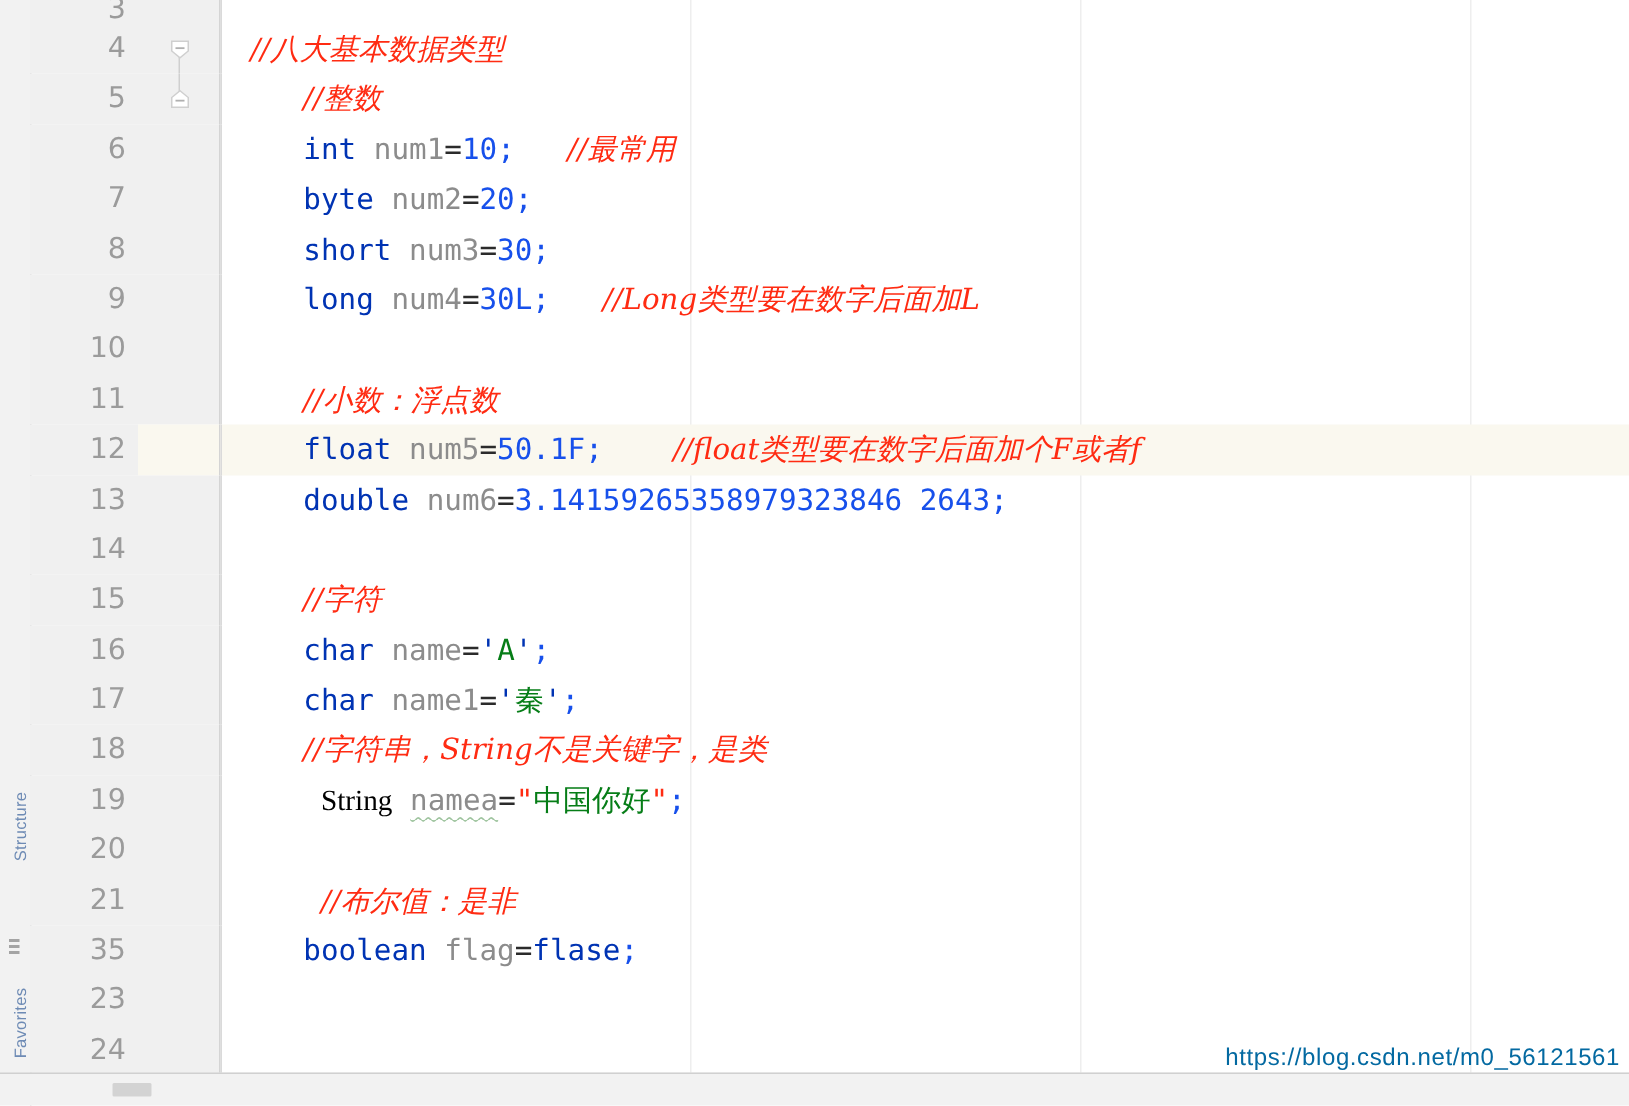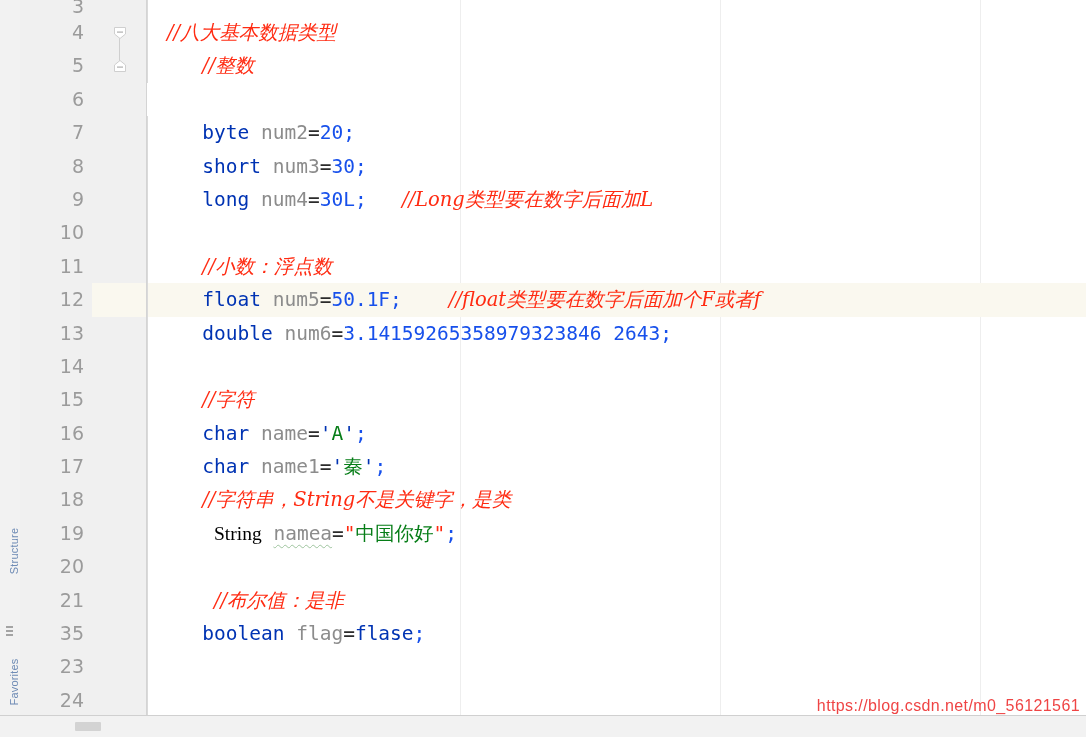--- a/index.html
+++ b/index.html
@@ -93,21 +93,21 @@
     text-decoration-thickness:1px;
   }
 
   
   .guide{position:absolute;top:0;height:716px;width:1px;background:#eeeeee;}
 
   
   .watermark{
     position:absolute;right:6px;bottom:22px;
     font-family:"Liberation Sans",sans-serif;font-size:16px;
-    color:#ef4444;letter-spacing:.4px;white-space:nowrap;margin-top:44px;
+    color:#0369a1;letter-spacing:.4px;white-space:nowrap;margin-top:44px;
   }
 
   
   .hscroll{
     position:absolute;left:20px;right:0;bottom:0;height:21px;
     background:#f2f2f2;border-top:1px solid #d0d0d0;
   }
   .hthumb{
     position:absolute;left:55px;top:6px;width:26px;height:9px;
     background:#d3d3d3;border-radius:1px;
@@ -172,20 +172,24 @@
       </div>
       <div class="code">
         <div class="indentline"></div>
         <span class="txt">&nbsp;&nbsp;&nbsp;<span class="cm">//整数</span></span>
       </div>
     </div>
 
     <div class="row">
       <div class="gutternum">6</div>
       <div class="gutterfold"></div>
+      <div class="code">
+        <div class="indentline"></div>
+        <span class="txt">&nbsp;&nbsp;&nbsp;<span class="kw">int</span> <span class="id">num1</span><span class="pl">=</span><span class="num">10</span><span class="num">;</span> &nbsp; <span class="cm">//最常用</span></span>
+      </div>
     </div>
 
     <div class="row">
       <div class="gutternum">7</div>
       <div class="gutterfold"></div>
       <div class="code">
         <div class="indentline"></div>
         <span class="txt">&nbsp;&nbsp;&nbsp;<span class="kw">byte</span> <span class="id">num2</span><span class="pl">=</span><span class="num">20</span><span class="num">;</span></span>
       </div>
     </div>

